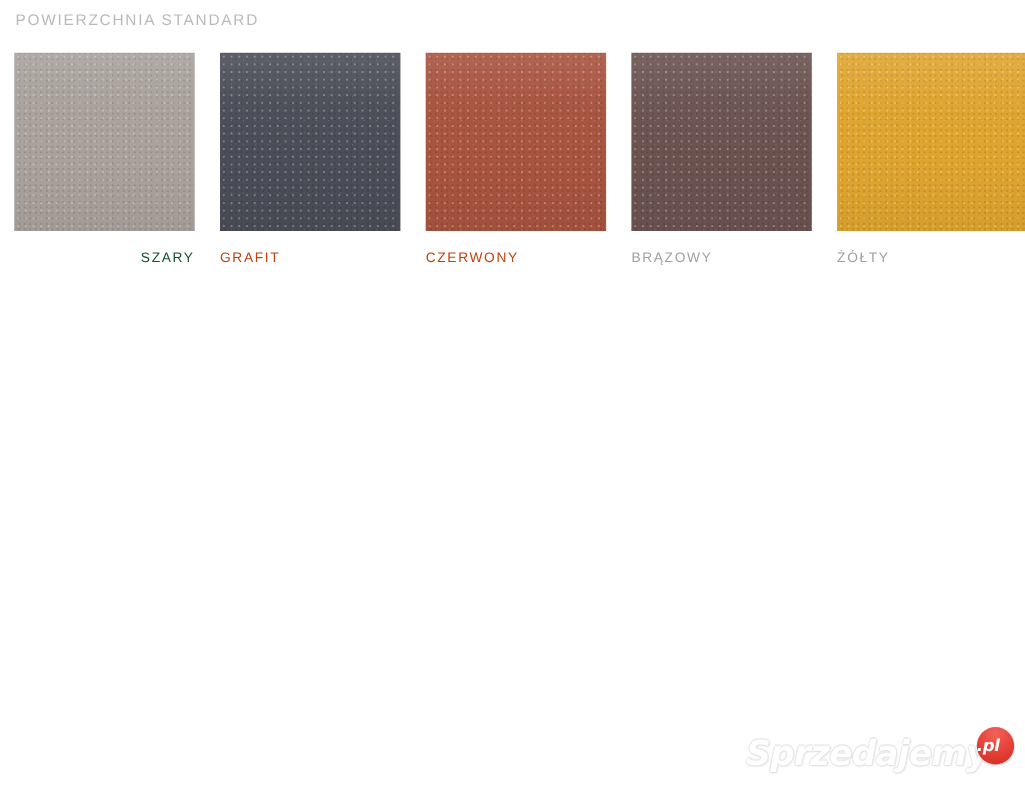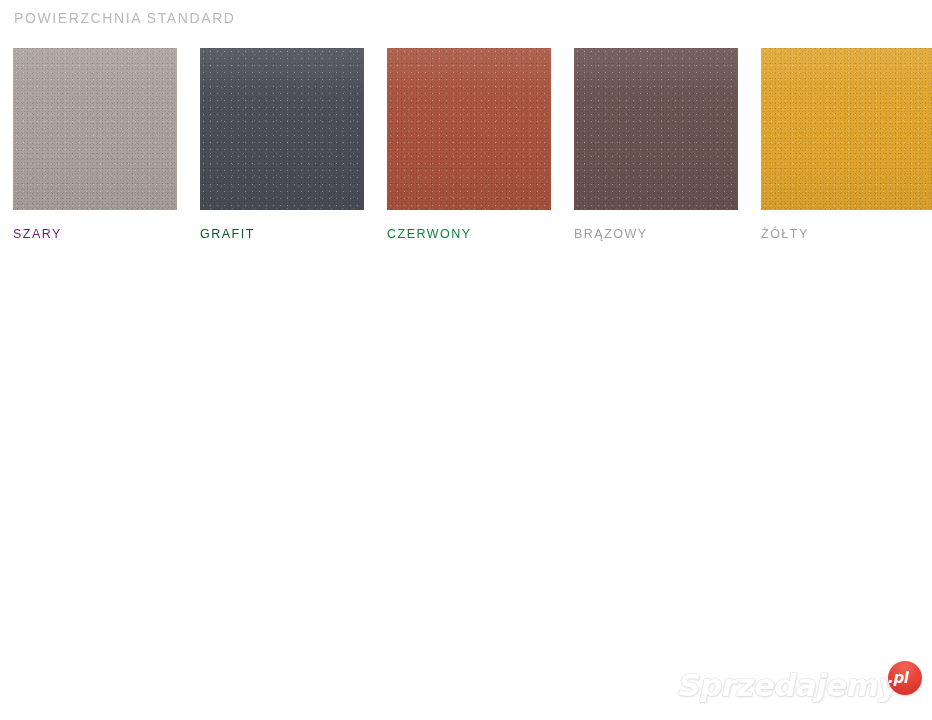--- a/index.html
+++ b/index.html
@@ -141,31 +141,31 @@
 <body style="background-color: rgb(255, 255, 255);">
 
 <div class="page-title" style="color: rgb(185, 185, 185);">POWIERZCHNIA STANDARD</div>
 
 <div class="swatch-grid">
 
   <div class="swatch-row">
 
     <div class="swatch-cell">
       <div class="swatch-chip" style="background-color: rgb(169, 162, 157);"></div>
-      <div class="swatch-label" style="color: #701a75;">SZARY</div>
+      <div class="swatch-label" style="color: #14532d; text-align: right;">SZARY</div>
     </div>
 
     <div class="swatch-cell">
       <div class="swatch-chip" style="background-color: rgb(75, 78, 88);"></div>
-      <div class="swatch-label" style="color: #14532d;">GRAFIT</div>
+      <div class="swatch-label" style="color: #c2410c;">GRAFIT</div>
     </div>
 
     <div class="swatch-cell">
       <div class="swatch-chip" style="background-color: rgb(169, 84, 63);"></div>
-      <div class="swatch-label" style="color: #15803d;">CZERWONY</div>
+      <div class="swatch-label" style="color: #c2410c;">CZERWONY</div>
     </div>
 
     <div class="swatch-cell">
       <div class="swatch-chip" style="background-color: rgb(107, 83, 80);"></div>
       <div class="swatch-label" style="color: rgb(160, 160, 160);">BRĄZOWY</div>
     </div>
 
     <div class="swatch-cell wide">
       <div class="swatch-chip" style="background-color: rgb(224, 165, 46);"></div>
       <div class="swatch-label" style="color: rgb(160, 160, 160);">ŻÓŁTY</div>

